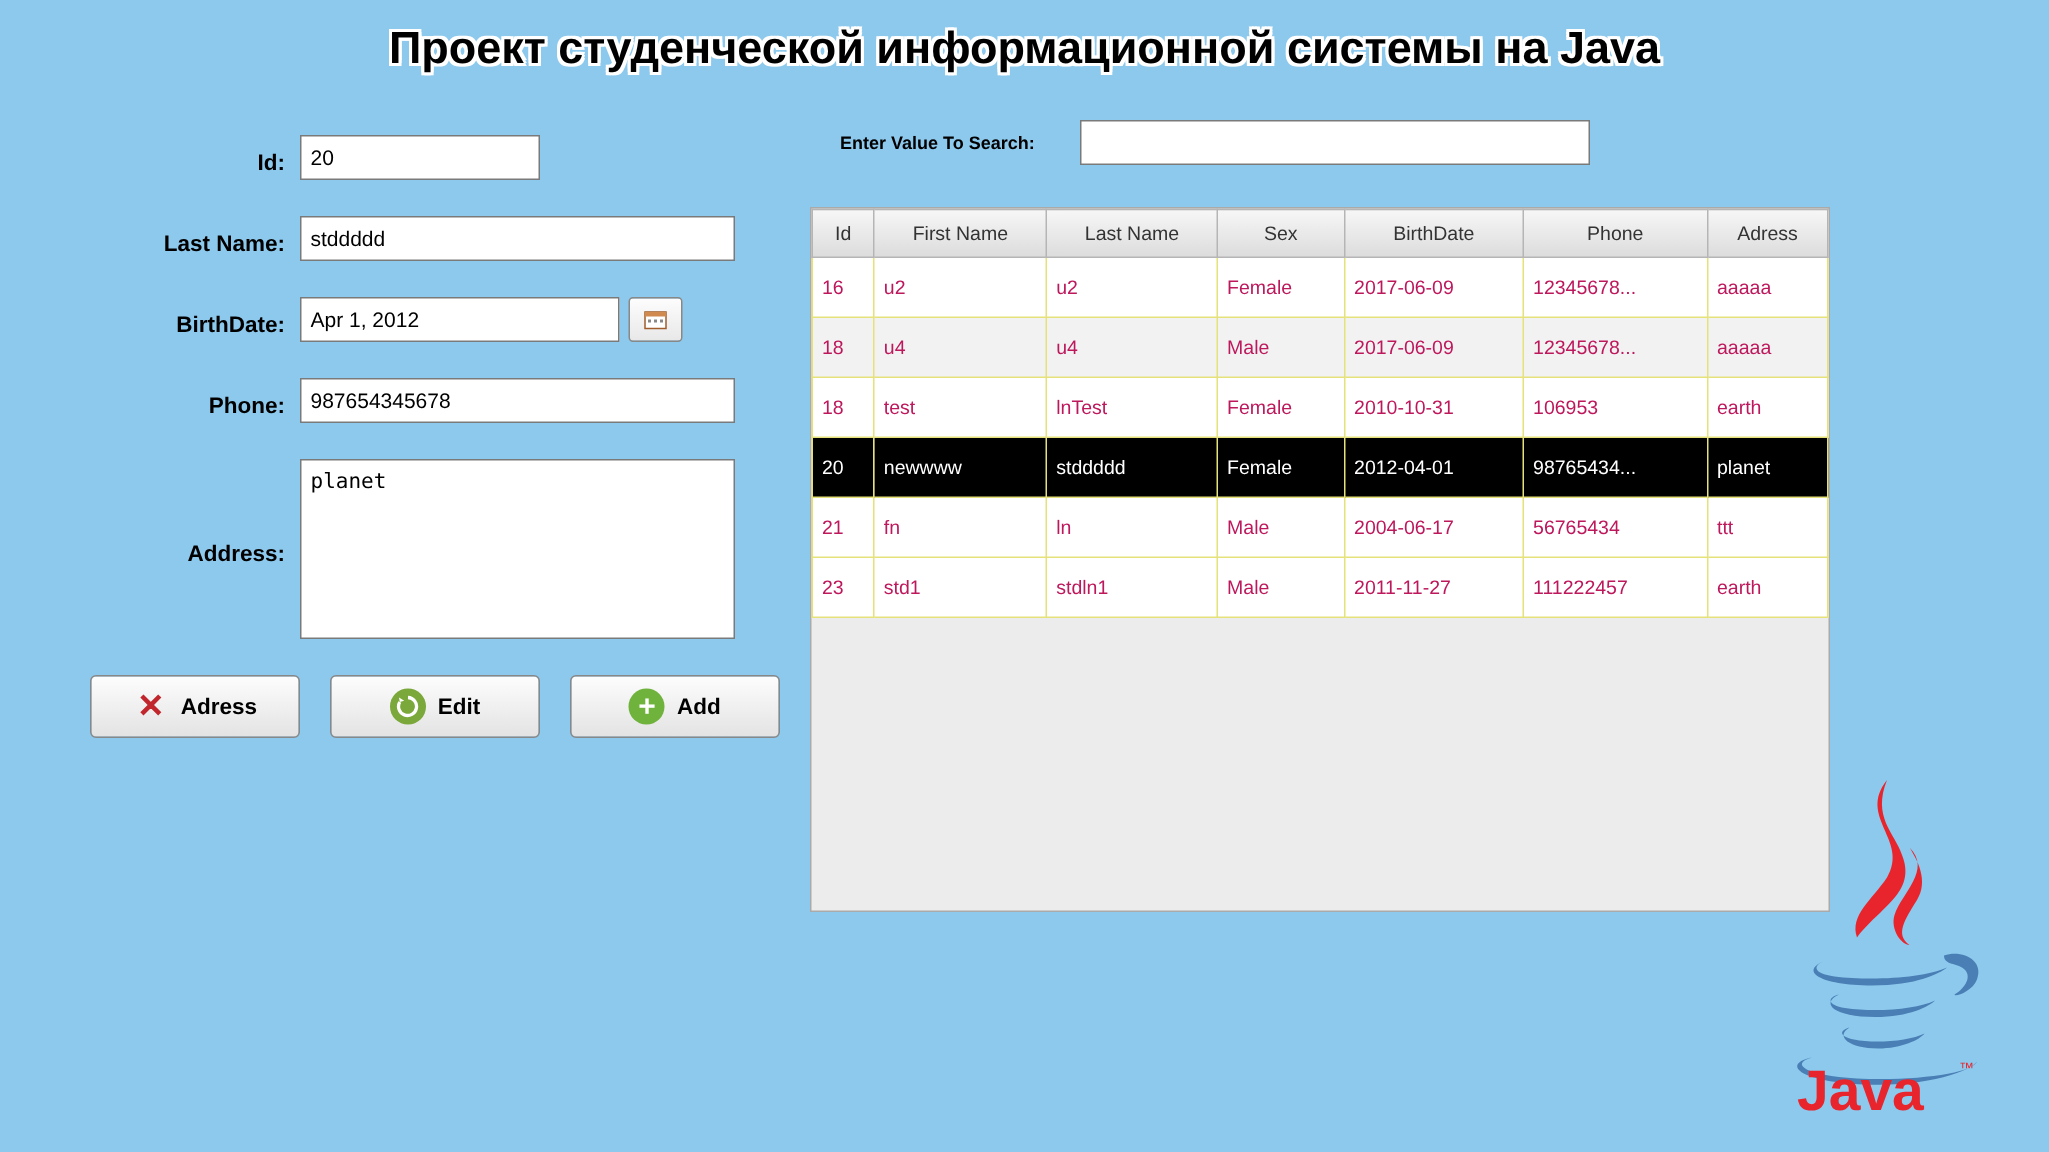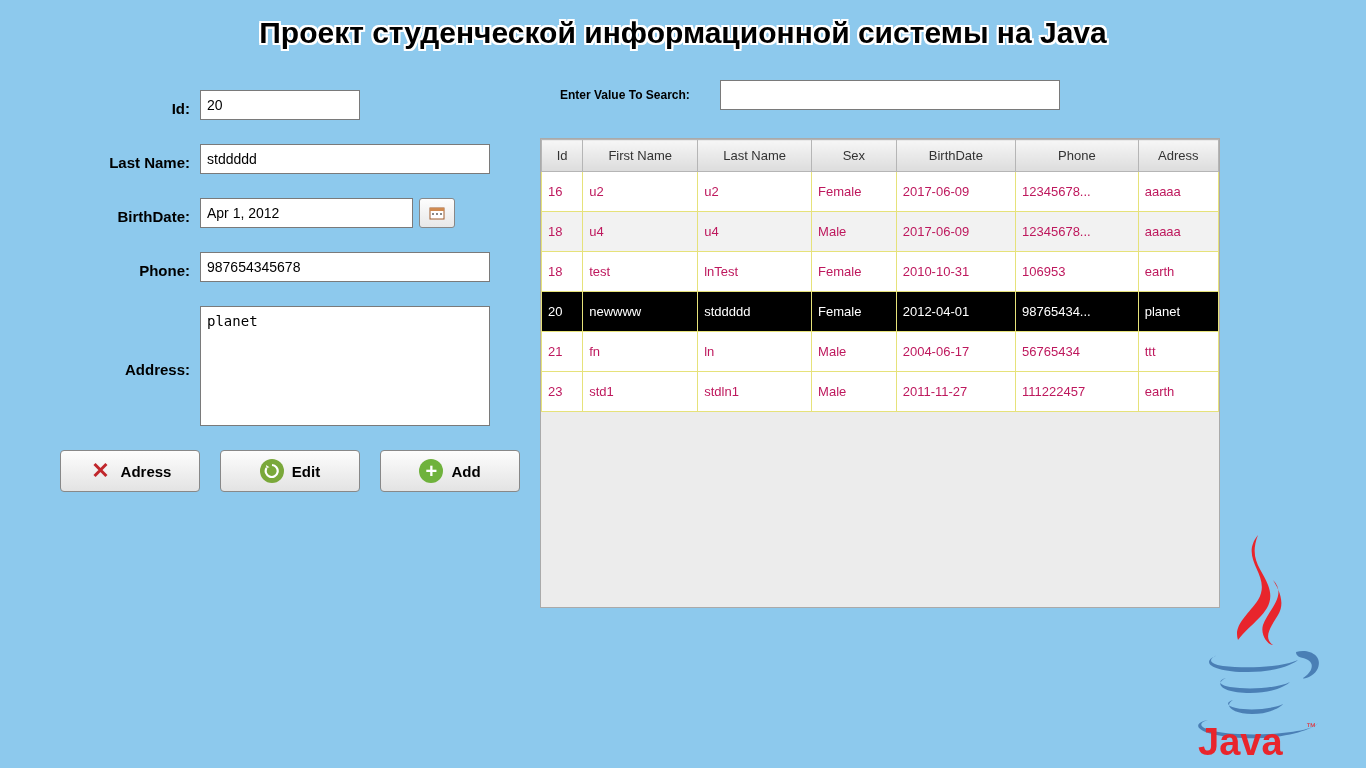--- a/index.html
+++ b/index.html
@@ -179,21 +179,21 @@
   border: 1px solid #e6e27a;
   padding: 12px 6px;
   background: #fff;
   color: #be185d;
 }
 tbody tr.alt td { background: #f2f2f2; }
 tbody tr.selected td { background: #000; color: #fff; }
 .java-logo {
   position: absolute;
   right: 28px;
-  bottom: 4px;
+  bottom: 18px;
   width: 160px;
   pointer-events: none;
 }
 </style>
 </head>
 <body>
 
 <h1 class="page-title">Проект студенческой информационной системы на Java</h1>
 
 <div class="container">

